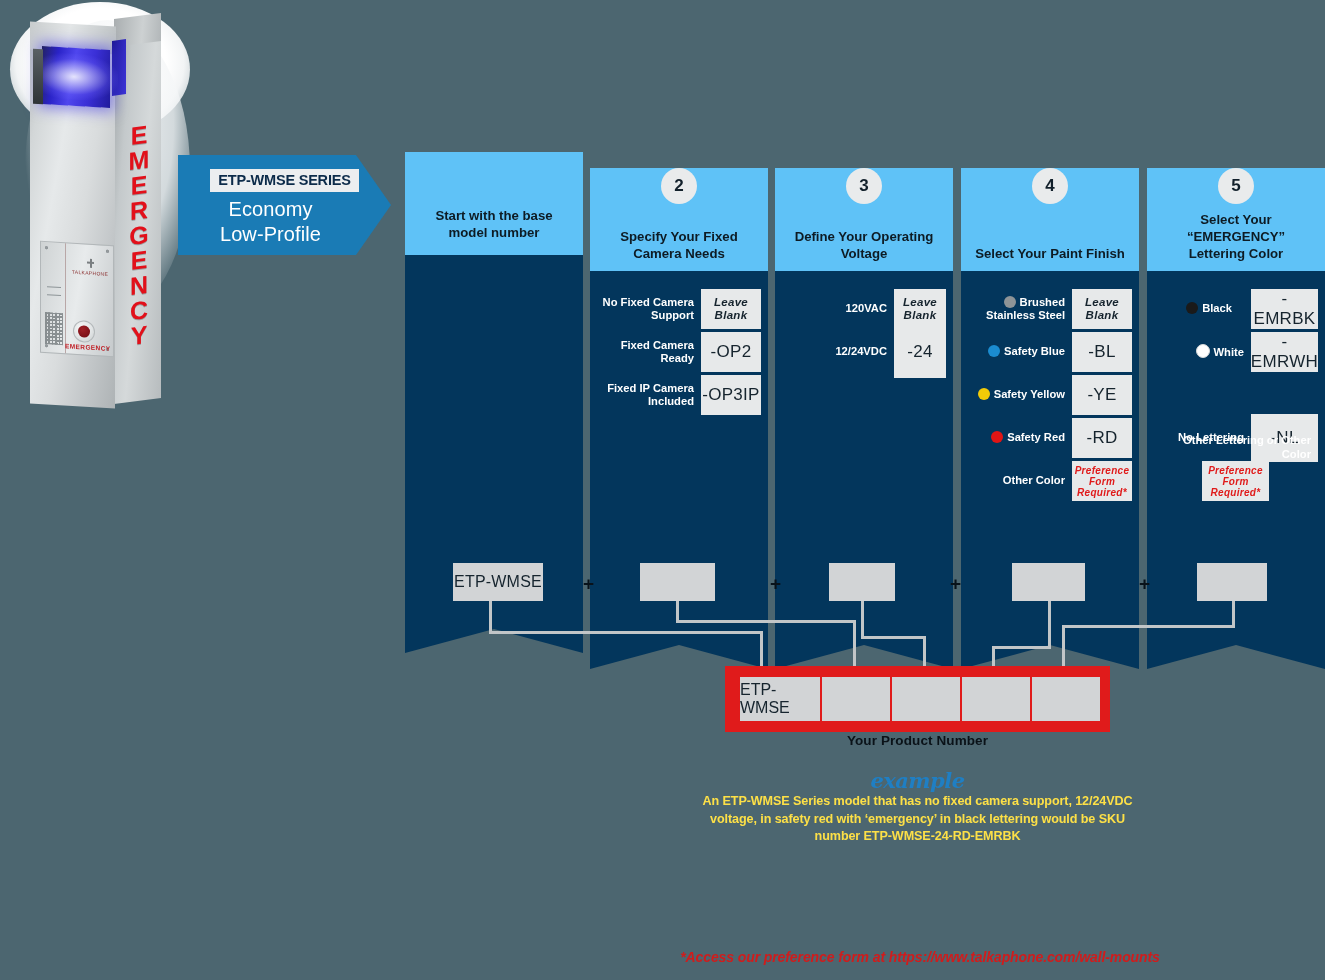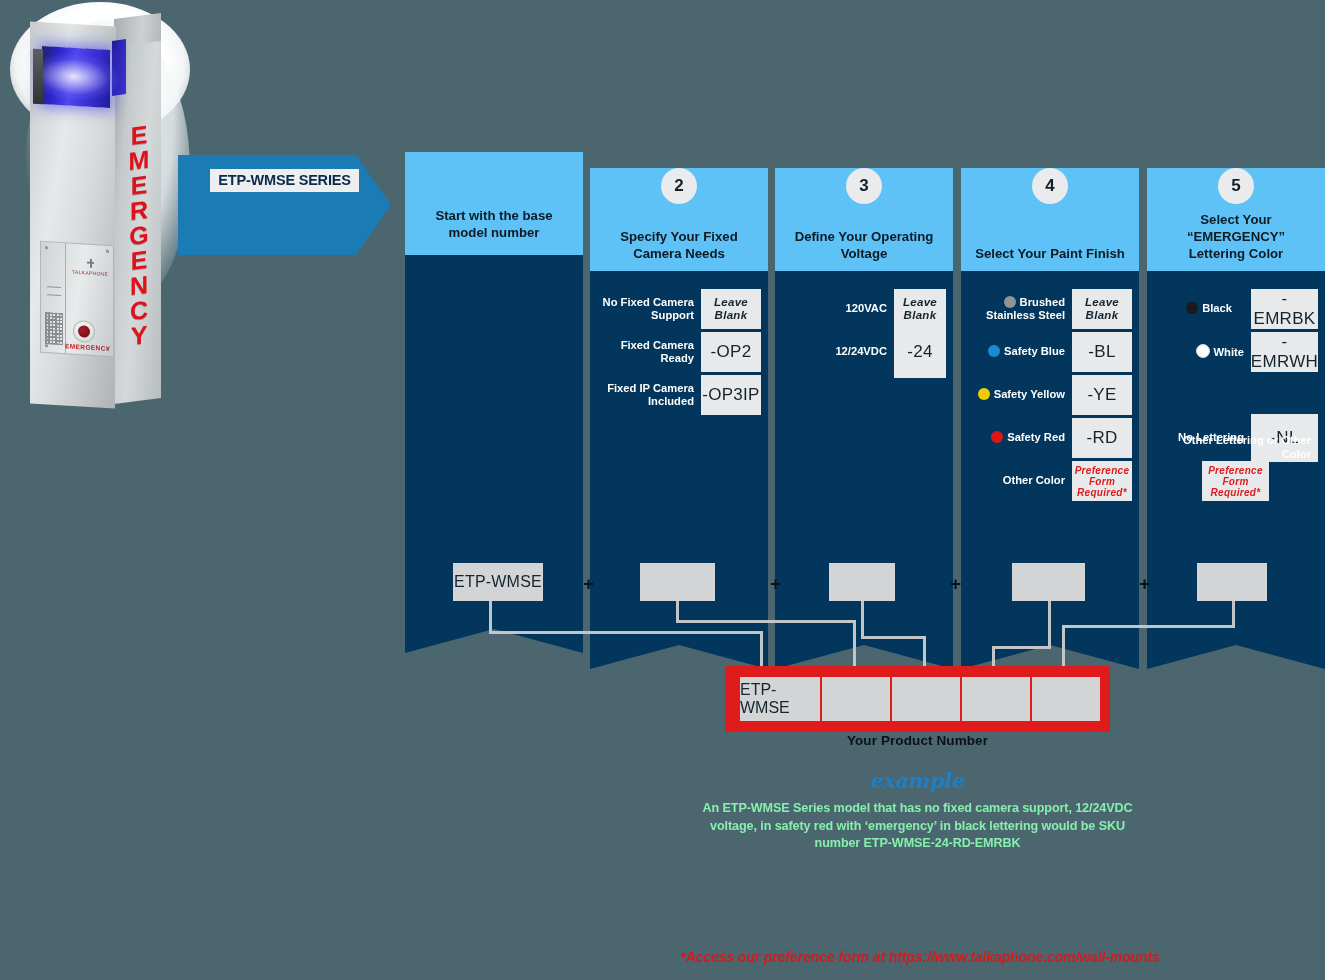--- a/index.html
+++ b/index.html
@@ -323,26 +323,25 @@
     font-style: italic;
     font-weight: bold;
     font-size: 21px;
     letter-spacing: -0.5px;
   }
   #example-text {
     position: absolute;
     left: 690px; top: 793px;
     width: 455px;
     text-align: center;
-    color: #86efac;
+    color: #fde047;
     font-size: 12.6px;
     font-weight: bold;
     line-height: 17.5px;
     letter-spacing: -0.1px;
-    margin-top: 7px;
   }
   #footnote {
     position: absolute;
     left: 660px; top: 911px;
     width: 520px;
     text-align: center;
     color: #d01c1c;
     font-size: 14px;
     font-weight: bold;
     font-style: italic;
@@ -388,20 +387,24 @@
       <div class="screw" style="left:65px; top:102px;"></div>
       <div class="grille"></div>
       <div class="call-btn"></div>
       <div class="emerg-small">EMERGENCY</div>
     </div>
   </div>
 </div>
 
 <div id="series-banner" style="background: rgb(26, 123, 181);">
   <div id="series-badge">ETP-WMSE SERIES</div>
+  <div id="series-name">
+    <div>Economy</div>
+    <div>Low-Profile</div>
+  </div>
 </div>
 
 <div id="columns-root">
     <div class="col" style="left: 405px; width: 178px;">
       <div class="col-head">
         <div class="col-title nostep">Start with the base model number</div>
       </div>
       <div class="col-body" style="height: 374px;"></div>
       <div class="col-tip" style="border-left-width: 89px; border-right-width: 89px;"></div>
     </div>

